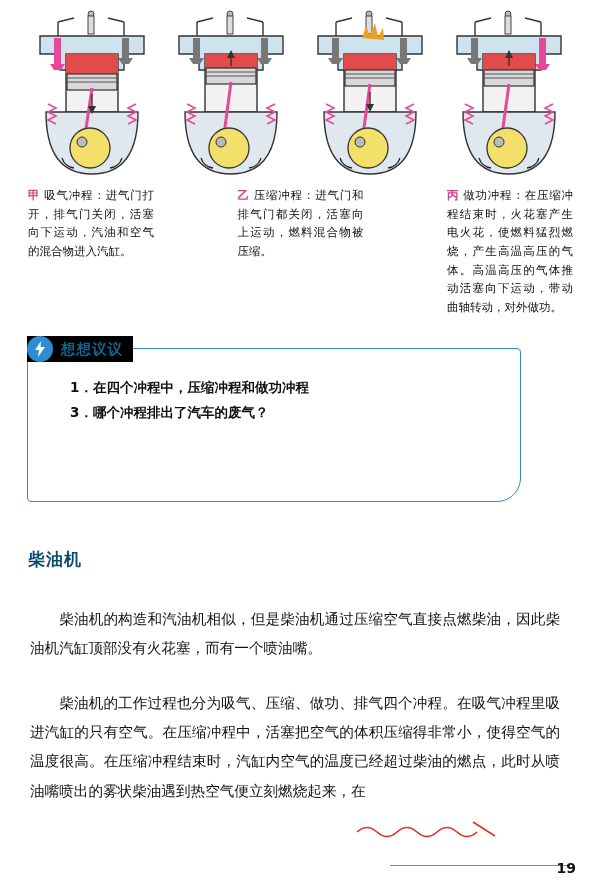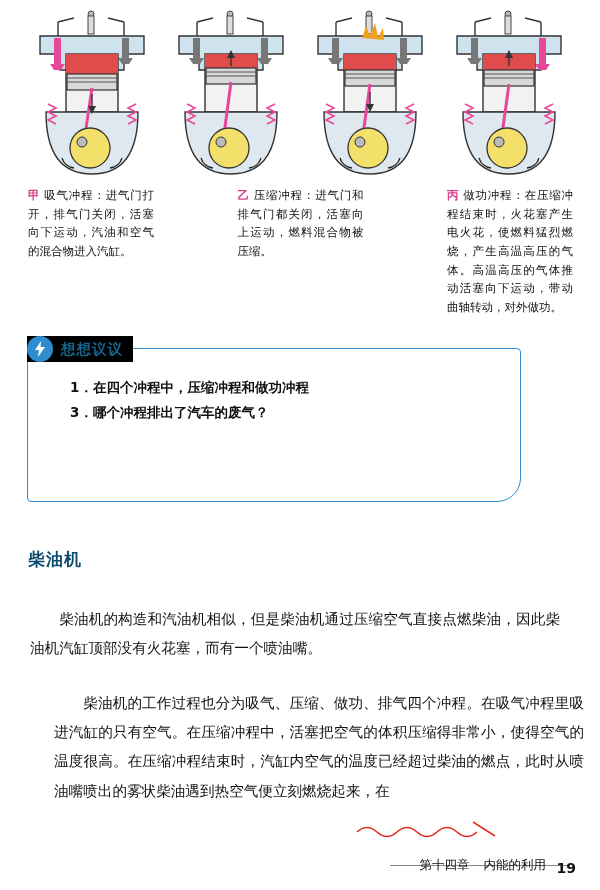--- a/index.html
+++ b/index.html
@@ -132,21 +132,21 @@
   .body-text {
     position: absolute;
     left: 30px;
     width: 530px;
     font-size: 14.6px;
     line-height: 2.0;
     color: #111;
     text-align: justify;
   }
   #para1 { top: 592px; margin-top: 12px; }
-  #para2 { top: 688px; margin-left: 24px; }
+  #para2 { top: 688px; }
   .indent { text-indent: 2em; }
 
   
   .squiggle {
     position: absolute;
     left: 355px;
     top: 818px;
     width: 150px;
     height: 22px;
     pointer-events: none;
@@ -368,19 +368,16 @@
   <div class="body-text indent" id="para1">柴油机的构造和汽油机相似，但是柴油机通过压缩空气直接点燃柴油，因此柴油机汽缸顶部没有火花塞，而有一个喷油嘴。</div>
   <div class="body-text indent" id="para2">柴油机的工作过程也分为吸气、压缩、做功、排气四个冲程。在吸气冲程里吸进汽缸的只有空气。在压缩冲程中，活塞把空气的体积压缩得非常小，使得空气的温度很高。在压缩冲程结束时，汽缸内空气的温度已经超过柴油的燃点，此时从喷油嘴喷出的雾状柴油遇到热空气便立刻燃烧起来，在</div>
 
   <svg class="squiggle" viewBox="0 0 150 22">
     <path d="M2 14 q10 -9 20 0 q10 9 20 0 q10 -9 20 0 q10 9 20 0 q10 -9 20 0 q10 9 20 0" stroke="#e03020" stroke-width="1.6" fill="none"></path>
     <path d="M118 4 L140 18" stroke="#e03020" stroke-width="1.6" fill="none"></path>
   </svg>
 
   <div class="footer-rule"></div>
   <div class="footer">
-    <div class="footer-text">
-      <span>第十四章</span><span class="sp"></span><span>内能的利用</span>
-    </div>
     <div class="page-num">19</div>
   </div>
 
 </div>
 
 </body></html>

